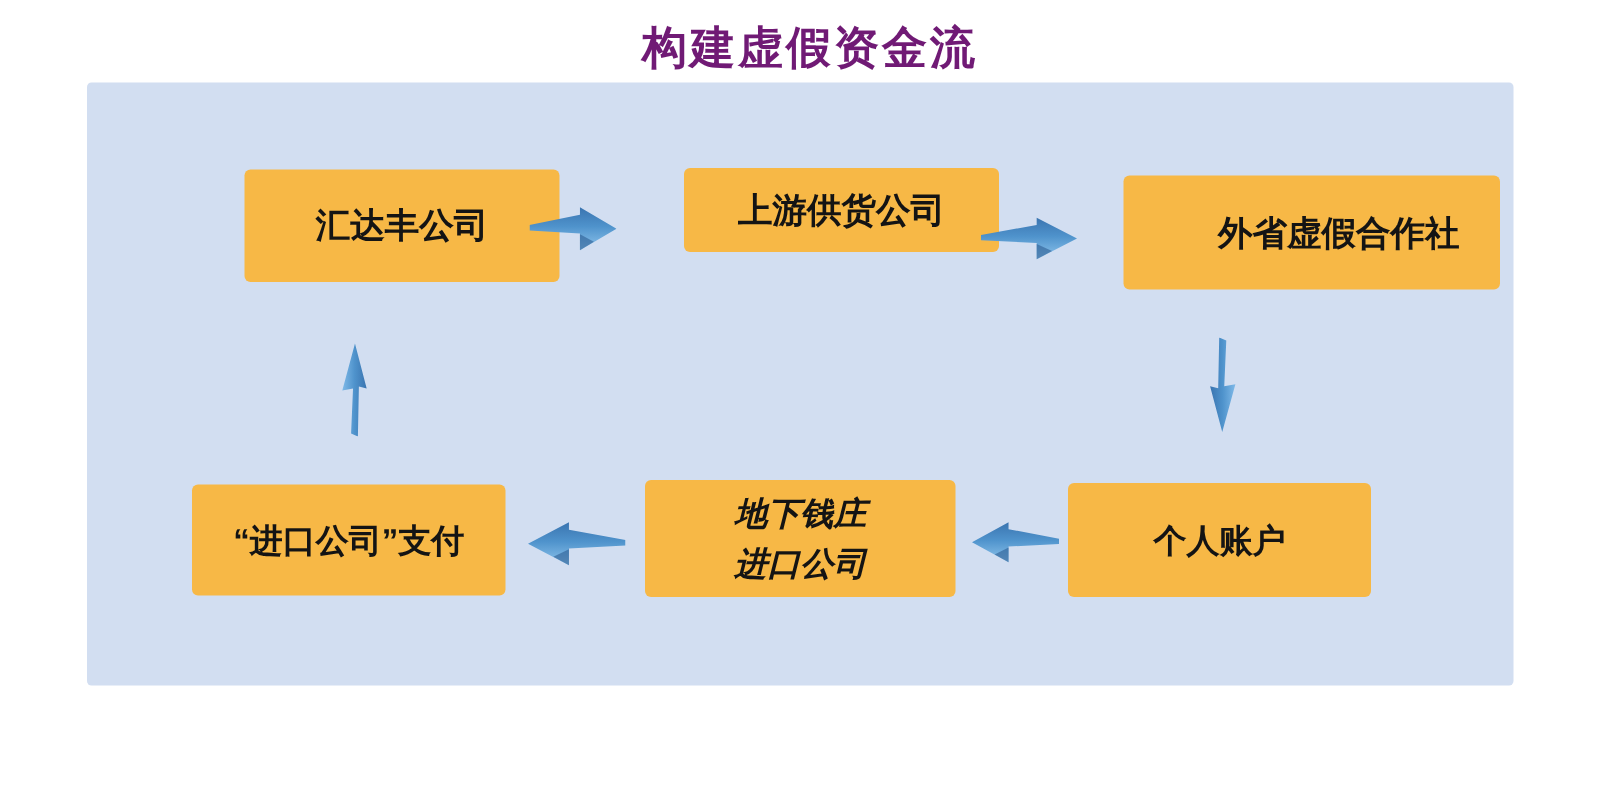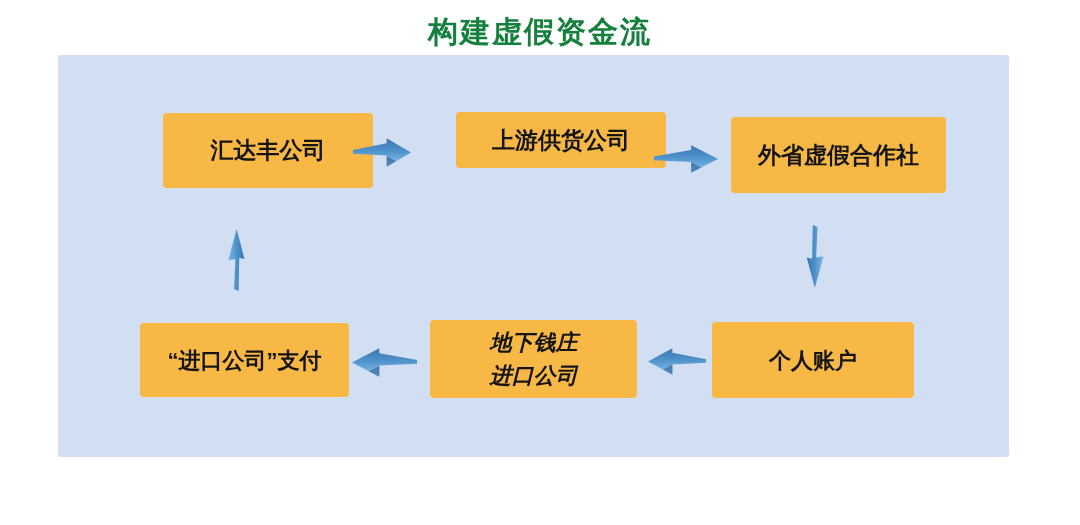--- a/index.html
+++ b/index.html
@@ -9,21 +9,21 @@
     background:#ffffff;
     font-family:"Liberation Sans","DejaVu Sans",sans-serif;
     overflow:hidden;
   }
   .title{
     position:absolute;
     left:0;top:12px;width:1080px;
     text-align:center;
     font-size:30px;
     font-weight:800;
-    color:#15803d;
+    color:#701a75;
     letter-spacing:2px;
   }
   .panel{
     position:absolute;
     left:58px;top:55px;
     width:951px;height:402px;
     background:#d2def1;
     border-radius:3px;
   }
   .node{
@@ -37,25 +37,25 @@
     color:#141414;
     font-weight:800;
     text-align:center;
   }
   .node .line{display:block;}
   .one-line{font-size:23px;margin-left:28px;}
   .two-line{font-size:22px;line-height:1.5;}
   
   .n-company    {left:135px;top:113px;width:210px;height:75px;}
   .n-supplier   {left:428px;top:112px;width:210px;height:56px;}
-  .n-coop       {left:703px;top:117px;width:215px;height:76px;}
+  .n-coop       {left:721px;top:117px;width:215px;height:76px;padding-left:36px;}
   
   .n-relatives  {left:712px;top:322px;width:202px;height:76px;}
   .n-underground{left:430px;top:320px;width:207px;height:78px;font-style:italic;}
-  .n-importer   {left:128px;top:323px;width:209px;height:74px;margin-left:12px;}
+  .n-importer   {left:128px;top:323px;width:209px;height:74px;}
   .arrow{position:absolute;line-height:0;}
   .arrow svg{display:block;}
   .a1{left:353px;top:137px;width:58px;height:31px;}
   .a2{left:654px;top:144px;width:64px;height:30px;}
   .a3{left:802px;top:225px;width:27px;height:65px;}
   .a4{left:648px;top:347px;width:58px;height:29px;}
   .a5{left:352px;top:347px;width:65px;height:31px;}
   .a6{left:223px;top:227px;width:26px;height:64px;}
   .flip-h svg{transform:scaleX(-1);}
   .flip-v svg{transform:rotate(180deg);}

